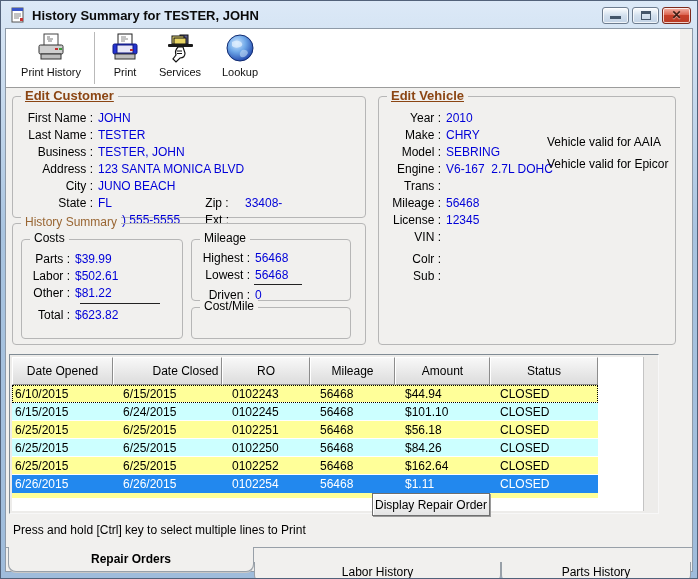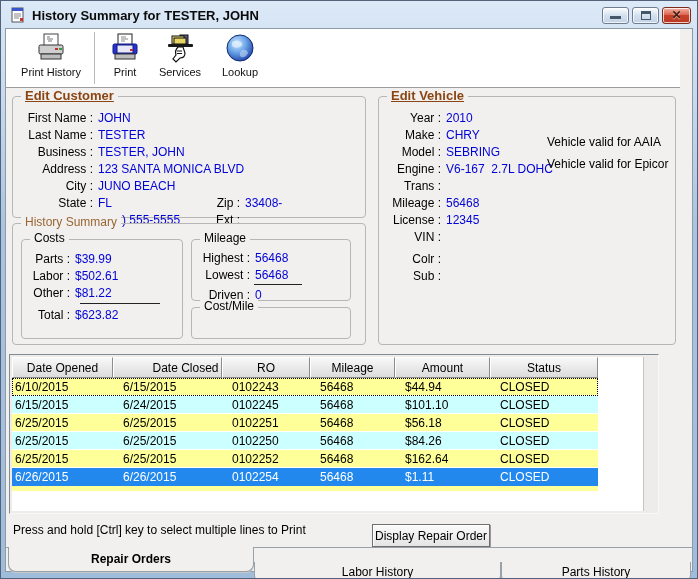--- a/index.html
+++ b/index.html
@@ -51,21 +51,21 @@
   .gtitle.link { color:#8B4513; font-weight:bold; text-decoration:underline; font-size:13px; }
   .gtitle.brown { color:#996633; }
 
   .frow { display:flex; height:17px; align-items:center; font-size:12px; }
   .flabel { text-align:right; color:#000; flex:none; white-space:pre; }
   .fval { color:#0000D8; margin-left:5px; white-space:pre; }
 
   #box-customer { left:6px; top:7px; width:354px; height:122px; }
   #box-customer .rows { padding-top:12px; }
   #box-customer .flabel { width:80px; }
-  .flabel2 { text-align:right; width:46px; color:#000; flex:none; }
+  .flabel2 { text-align:center; width:46px; color:#000; flex:none; }
   .pairval { width:96px; flex:none; }
 
   #box-vehicle { left:372px; top:7px; width:298px; height:249px; }
   #box-vehicle .rows { padding-top:12px; }
   #box-vehicle .flabel { width:62px; }
   .veh-note { position:absolute; left:168px; font-size:12px; color:#000; white-space:nowrap; }
   .gap-top { margin-top:5px; }
 
   #box-history { left:6px; top:134px; width:354px; height:122px; }
   #box-costs { left:8px; top:15px; width:162px; height:100px; }
@@ -76,39 +76,39 @@
   #box-mileage .flabel { width:58px; }
   #box-costmile { left:178px; top:83px; width:160px; height:32px; }
   .sumline { border:none; border-top:1px solid #222; height:0; margin:2px 22px 2px 58px; }
   .sumline.mil { margin:1px 48px 1px 62px; }
 
   
   .table-panel { position:absolute; left:3px; top:265px; width:650px; height:160px;
     background:#EDECEA; border:1px solid; border-color:#808B94 #F7F7F7 #F7F7F7 #808B94; }
   .list { position:absolute; left:2px; top:2px; bottom:2px; width:632px; background:#FFFFFF;
     border-right:1px solid #C4C4C4; overflow:hidden; }
-  .header-row { display:flex; height:21px; }
+  .header-row { display:flex; height:28px; }
   .hcell { flex:none; display:flex; align-items:center; justify-content:center;
     font-size:12px; color:#000; background:linear-gradient(#F8F8F8,#DCDCDC);
     border:1px solid; border-color:#FFFFFF #8C8C8C #8C8C8C #FFFFFF; cursor:default; }
   .c0 { width:101px; } .c1 { width:109px;padding-left:36px; } .c2 { width:88px; }
   .c3 { width:85px; } .c4 { width:95px; } .c5 { width:108px; }
   .trow { display:flex; width:586px; height:18px; align-items:center; font-size:12px;
     color:#000; border-bottom:1px solid #FFFFFF; cursor:default; }
   .cell { flex:none; padding-left:10px; white-space:nowrap; overflow:hidden; }
   .cell.c0 { padding-left:3px; }
   .trow.yellow { background:#FFFF99; }
   .trow.cyan { background:#CCFFFF; }
   .trow.selected { background:#2288EE; color:#FFFFFF; border-bottom:none; }
   .trow.focus { outline:1px dotted #000; outline-offset:-1px; }
   .partial-row { width:586px; height:5px; background:#FFFF99; }
 
   
   .hint { position:absolute; left:7px; top:434px; font-size:12px; color:#000; }
-  .display-btn { position:absolute; left:366px; top:435px; width:118px; height:23px;
+  .display-btn { position:absolute; left:366px; top:404px; width:118px; height:23px;
     font-family:"Liberation Sans", sans-serif; font-size:12px; color:#000;
     background:linear-gradient(#FBFBFB,#E4E4E4); border:1px solid #6F6F6F;
     box-shadow:inset 1px 1px 0 #FFFFFF, 1px 1px 0 #9A9A9A; cursor:default; }
 
   
   .tabbar { position:absolute; left:0; right:0; top:458px; height:26px;
     border-top:1px solid #98A0A8; }
   .tab { position:absolute; display:flex; align-items:center; justify-content:center;
     font-size:12px; color:#000; background:#F1F0EE;
     border:1px solid #98A0A8; border-top:none; border-radius:0 0 8px 8px; cursor:default; }

